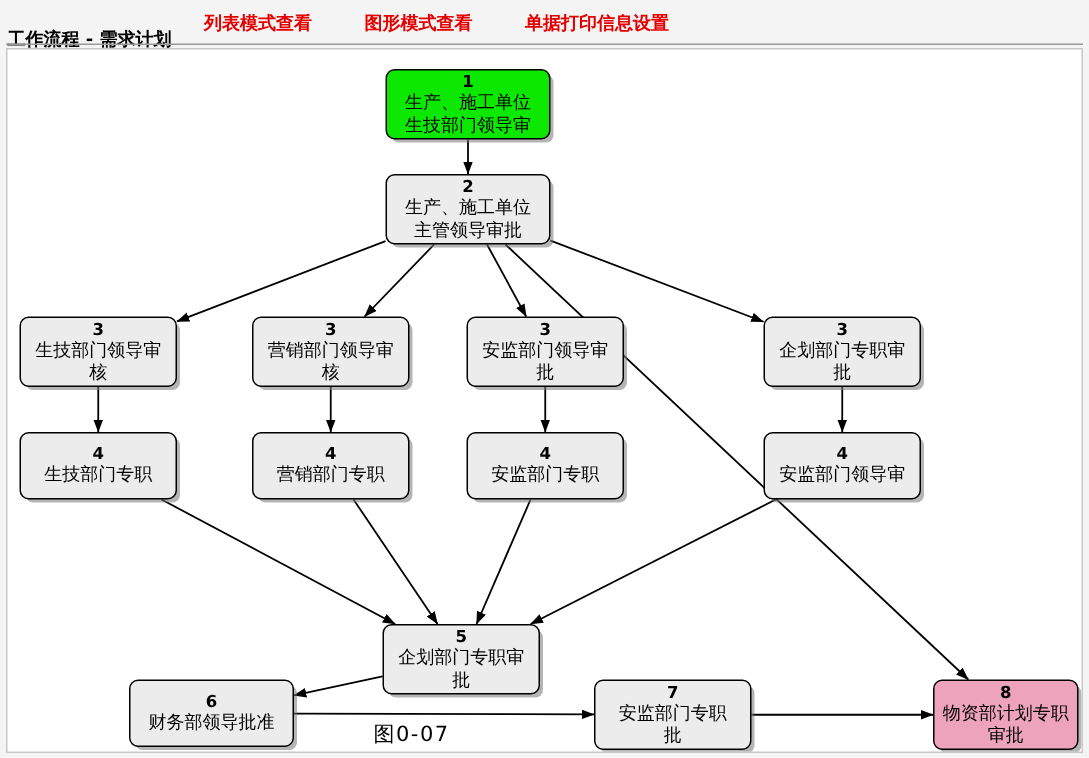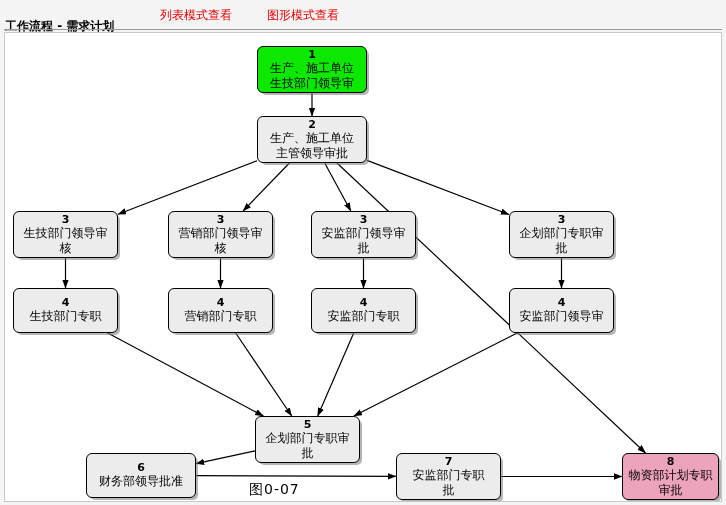--- a/index.html
+++ b/index.html
@@ -20,22 +20,22 @@
     position:absolute;left:4px;top:29px;width:718px;height:2px;
     border-top:1px solid #9a9a9a;border-bottom:1px solid #ffffff;
   }
   .hdr-title{
     position:absolute;left:5px;top:7px;
     font-size:12px;font-weight:bold;color:#000;
     letter-spacing:0px;white-space:nowrap;margin-top:11px;
   }
   .hdr-menu{
     position:absolute;top:7px;
-    font-size:12px;font-weight:normal;color:#e50000;
-    white-space:nowrap;cursor:pointer;margin-left:24px;
+    font-size:12px;font-weight:bold;color:#e50000;
+    white-space:nowrap;cursor:pointer;
   }
   #menu0{left:136px;}
   #menu1{left:243px;}
   #menu2{left:350px;}
 
   
   #canvas-wrap{
     position:absolute;left:4px;top:32px;
     width:718px;height:470px;
     background:#ffffff;
@@ -76,20 +76,21 @@
 </style>
 </head>
 <body>
 
 <div id="app">
 
   <div id="header">
     <div class="hdr-title">工作流程 - 需求计划</div>
     <div class="hdr-menu" id="menu0">列表模式查看</div>
     <div class="hdr-menu" id="menu1">图形模式查看</div>
+    <div class="hdr-menu" id="menu2">单据打印信息设置</div>
     <div id="header-rule"></div>
   </div>
 
   <div id="canvas-wrap">
     <svg id="edges" viewBox="0 0 716 468" preserveAspectRatio="none">
       <defs>
         <marker id="arrow" markerWidth="9" markerHeight="9" refX="8.2" refY="3.2" orient="auto" markerUnits="userSpaceOnUse">
           <path d="M0,0 L8.6,3.2 L0,6.4 z" fill="#000000"></path>
         </marker>
       </defs>

